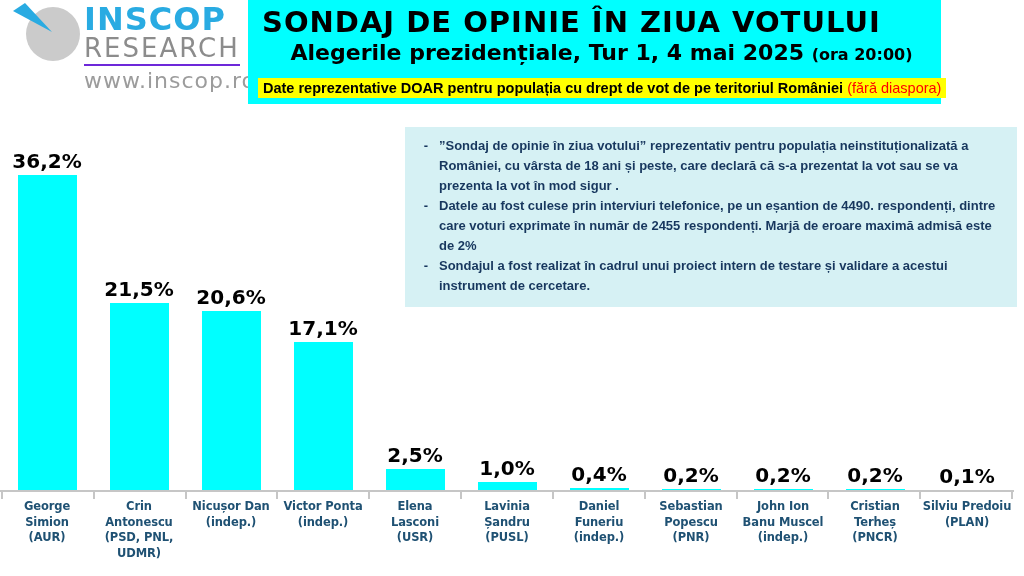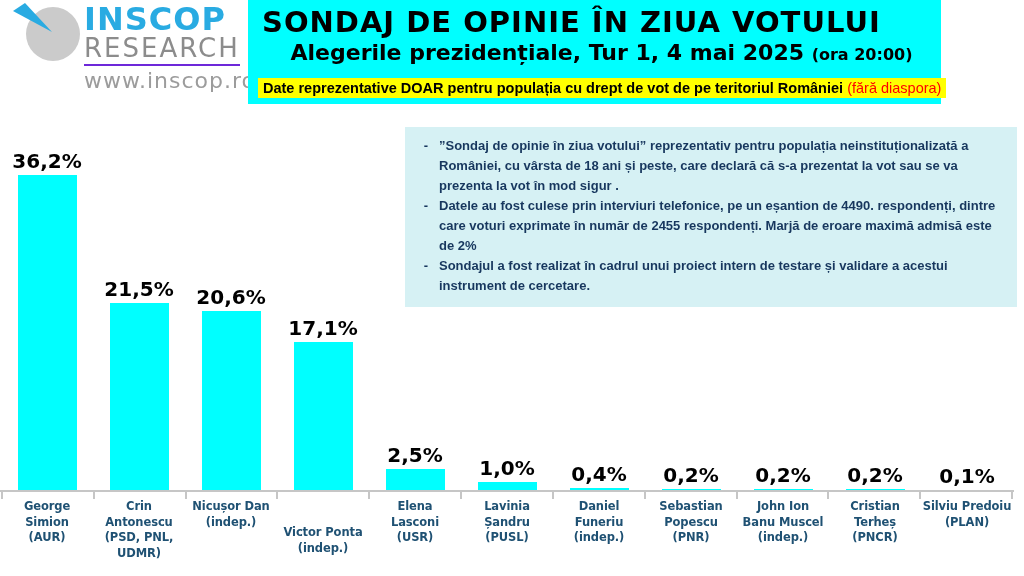--- a/index.html
+++ b/index.html
@@ -213,21 +213,21 @@
 <div id="cat-labels">
     <div class="cat-label" style="color: rgb(31, 81, 115);">George
 Simion
 (AUR)</div>
     <div class="cat-label" style="color: rgb(31, 81, 115);">Crin
 Antonescu
 (PSD, PNL,
 UDMR)</div>
     <div class="cat-label" style="color: rgb(31, 81, 115);">Nicușor Dan
 (indep.)</div>
-    <div class="cat-label" style="color: rgb(31, 81, 115); margin-top: 26px;">Victor Ponta
+    <div class="cat-label" style="color: rgb(31, 81, 115);">Victor Ponta
 (indep.)</div>
     <div class="cat-label" style="color: rgb(31, 81, 115);">Elena
 Lasconi
 (USR)</div>
     <div class="cat-label" style="color: rgb(31, 81, 115);">Lavinia
 Șandru
 (PUSL)</div>
     <div class="cat-label" style="color: rgb(31, 81, 115);">Daniel
 Funeriu
 (indep.)</div>

